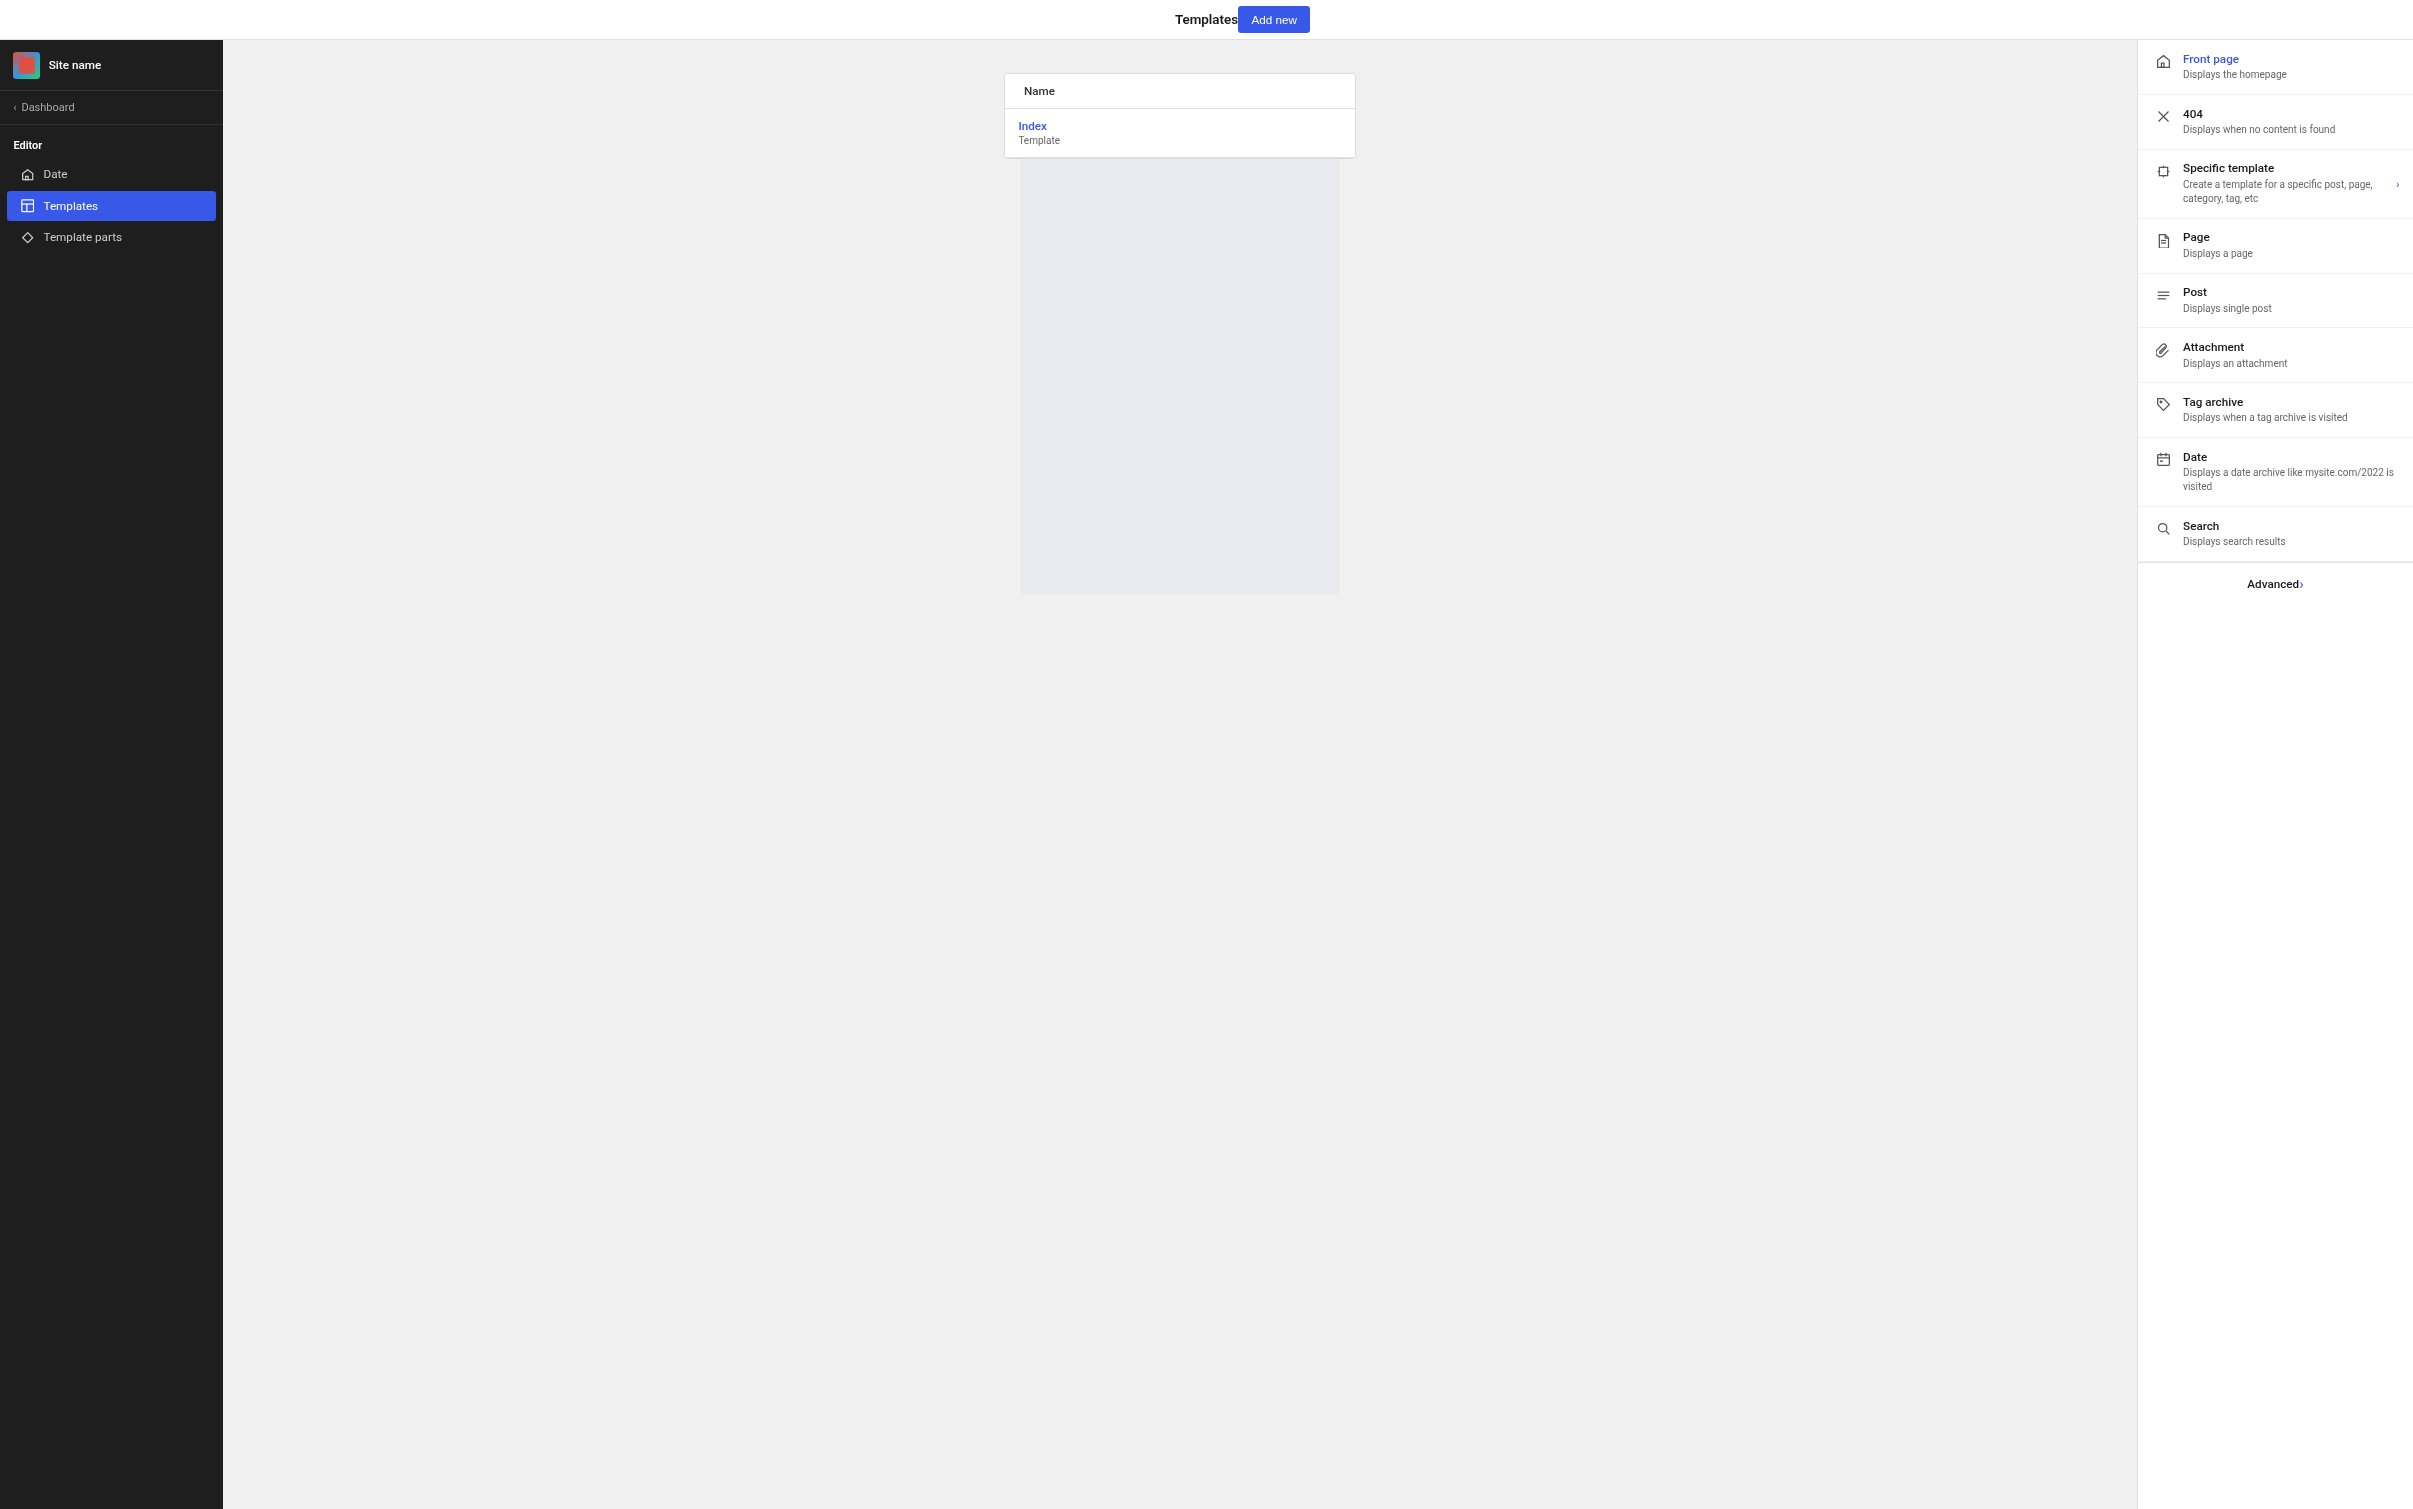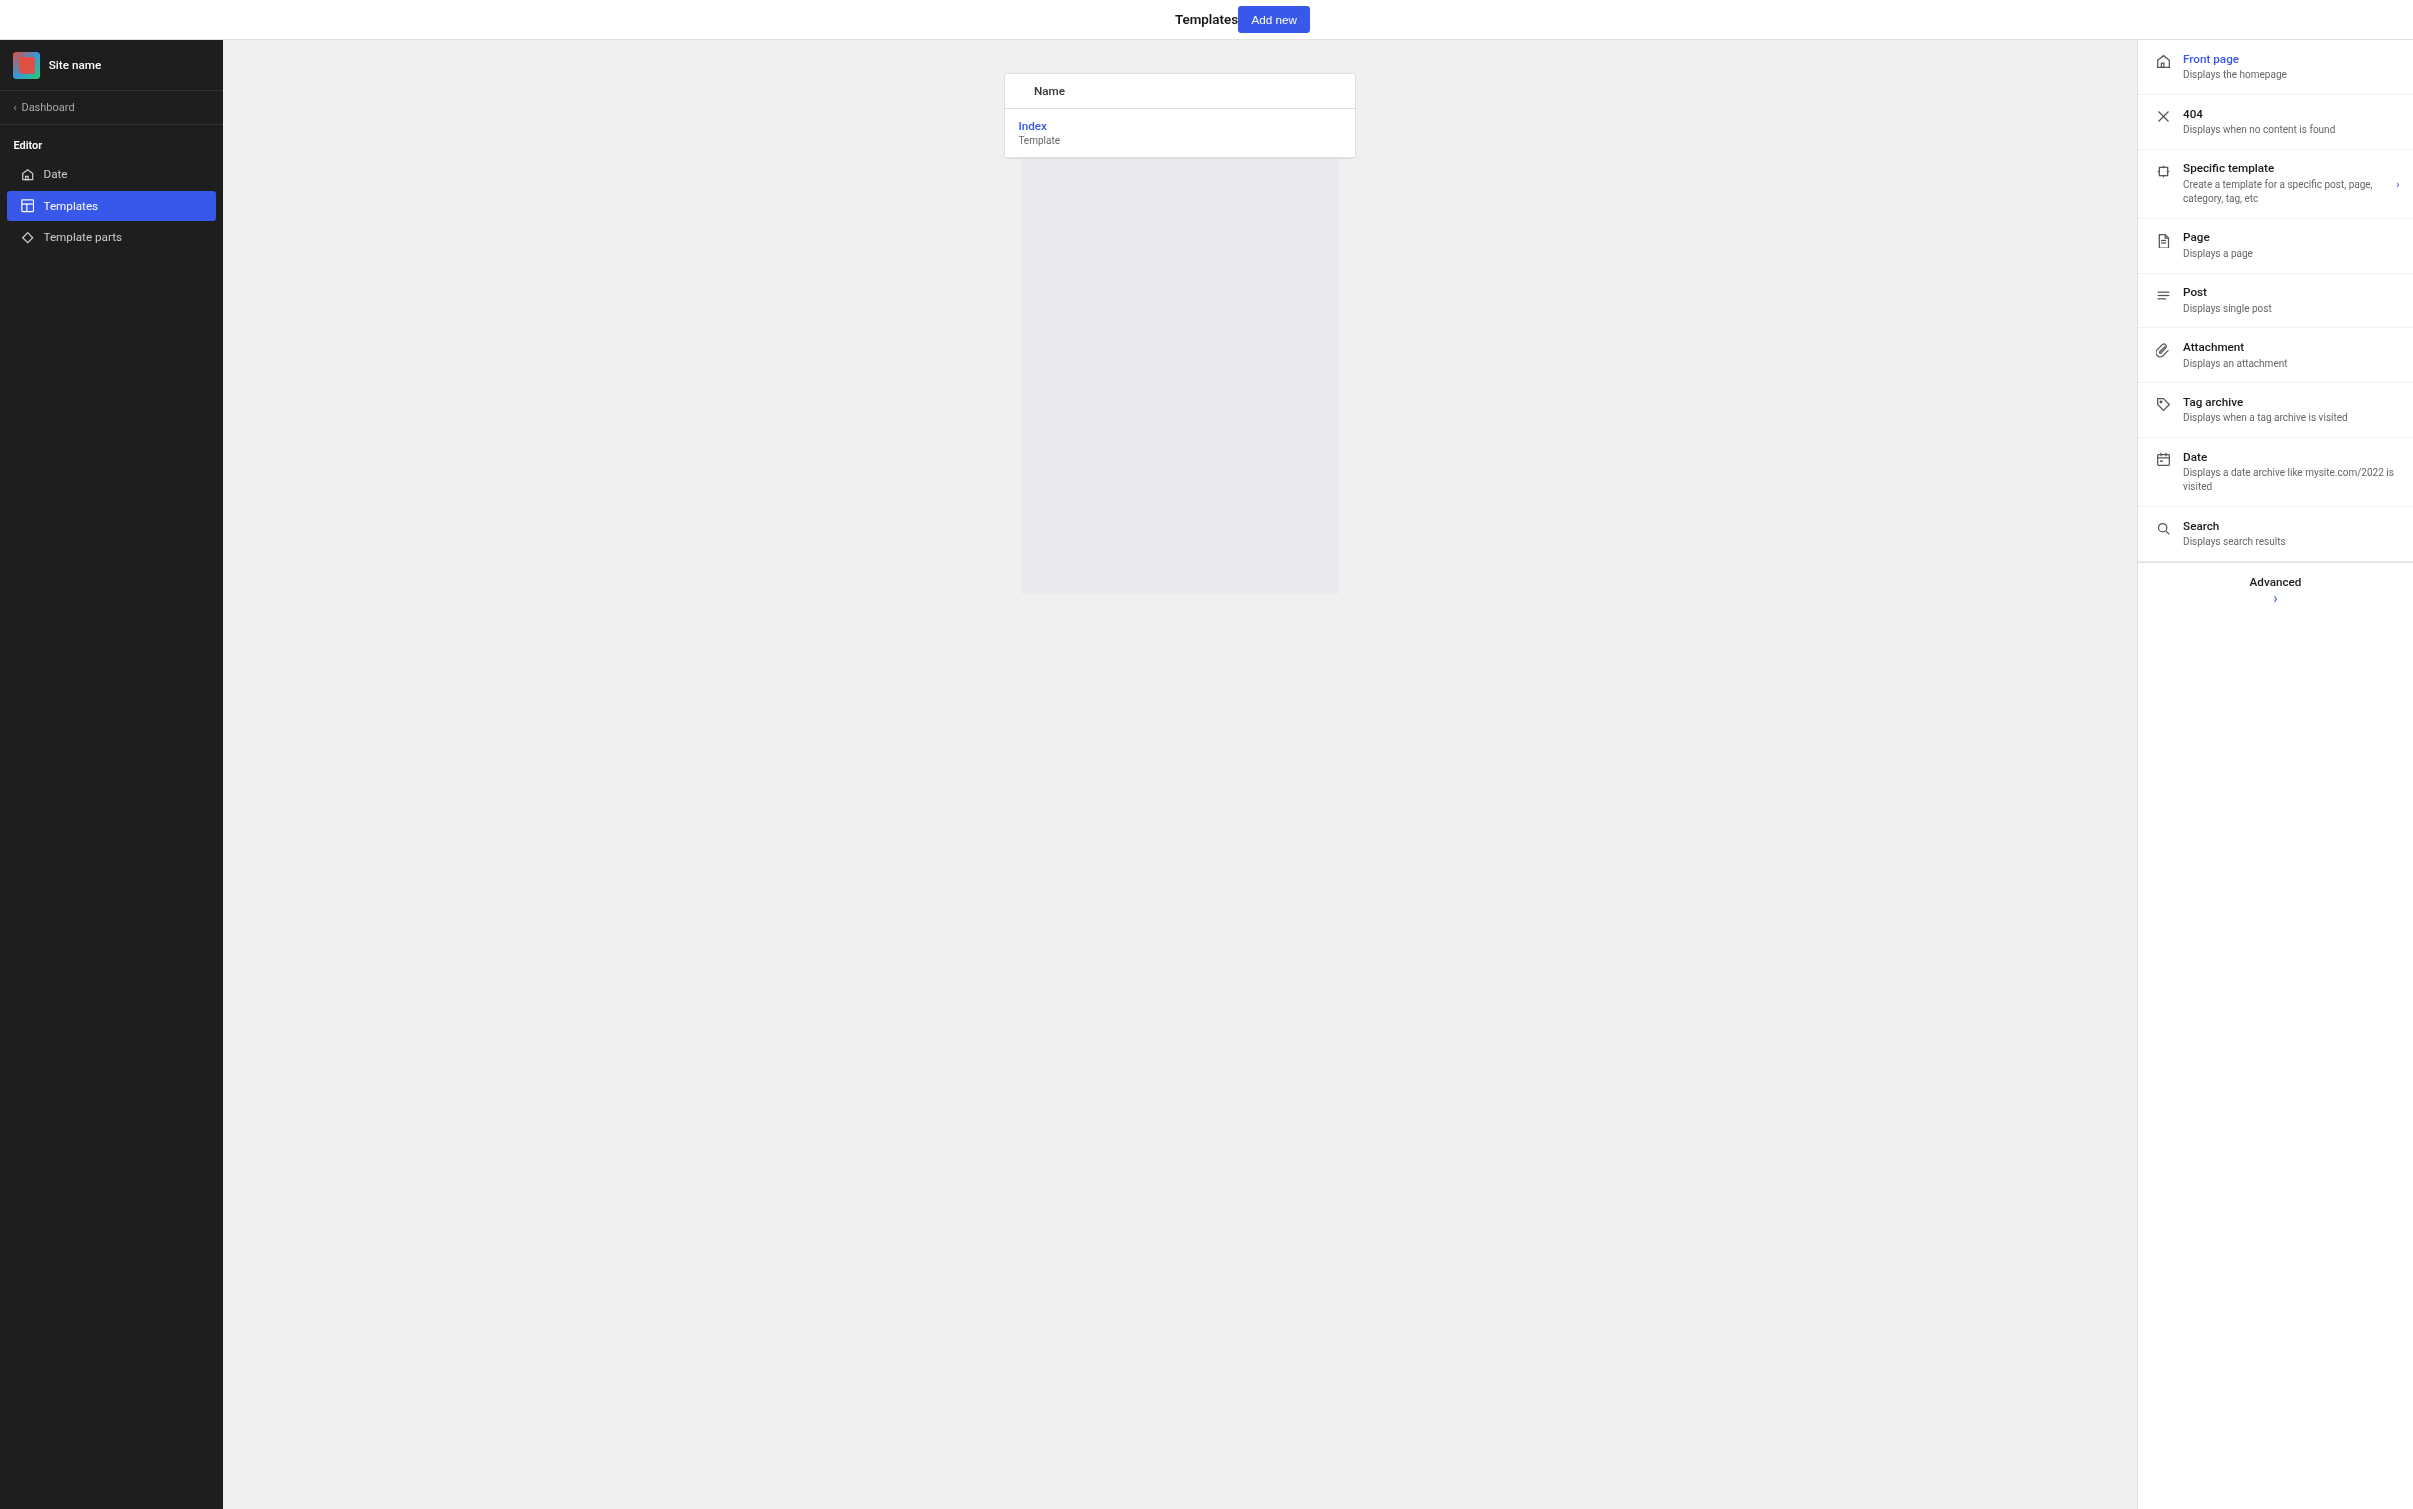--- a/index.html
+++ b/index.html
@@ -56,21 +56,21 @@
     .sidebar-item.active { background: #3858E9; color: #fff; }
     .sidebar-item-icon { width: 15px; height: 15px; flex-shrink: 0; display: flex; align-items: center; justify-content: center; }
 
     
     .main-content {
       flex: 1; background: #f0f0f0; overflow: auto; position: relative;
       display: flex; justify-content: center; padding: 33px;
     }
     .content-table { width: 100%; border-collapse: collapse; }
     .content-table th {
-      text-align: left; padding: 10px 29px;
+      text-align: left; padding: 10px 19px;
       border-bottom: 0.8px solid #e0e0e0; font-size: 11.7px; font-weight: 500; color: #333;
     }
     .content-table td { padding: 10px 13.4px; border-bottom: 0.8px solid #e0e0e0; font-size: 11.7px; }
     .index-link { color: #3858E9; text-decoration: none; font-weight: 500; }
 
     
     .dropdown-panel {
       width: 276px; background: #fff; border-left: 0.8px solid #e0e0e0;
       overflow-y: auto; flex-shrink: 0;
     }
@@ -85,21 +85,21 @@
       display: flex; align-items: center; justify-content: center; color: #555;
     }
     .item-text { flex: 1; }
     .item-title { font-size: 11.7px; font-weight: 500; color: #1a1a1a; margin-bottom: 2.5px; }
     .item-title.blue { color: #3858E9; }
     .item-desc { font-size: 10px; color: #666; line-height: 1.4; }
     .item-arrow { position: absolute; right: 13.4px; top: 50%; transform: translateY(-50%); color: #3858E9; font-size: 11.7px; }
 
     .advanced-row {
       display: flex; align-items: center; justify-content: center;
-      padding: 11.7px 16.7px; cursor: pointer; border-top: 0.8px solid #e0e0e0; flex-direction: column;
+      padding: 11.7px 16.7px; cursor: pointer; border-top: 0.8px solid #e0e0e0;
     }
     .advanced-label { font-size: 11.7px; font-weight: 500; color: #1a1a1a; }
 
     
     svg { display: block; }
   </style>
 </head>
 <body>
 
 <div class="top-header">

